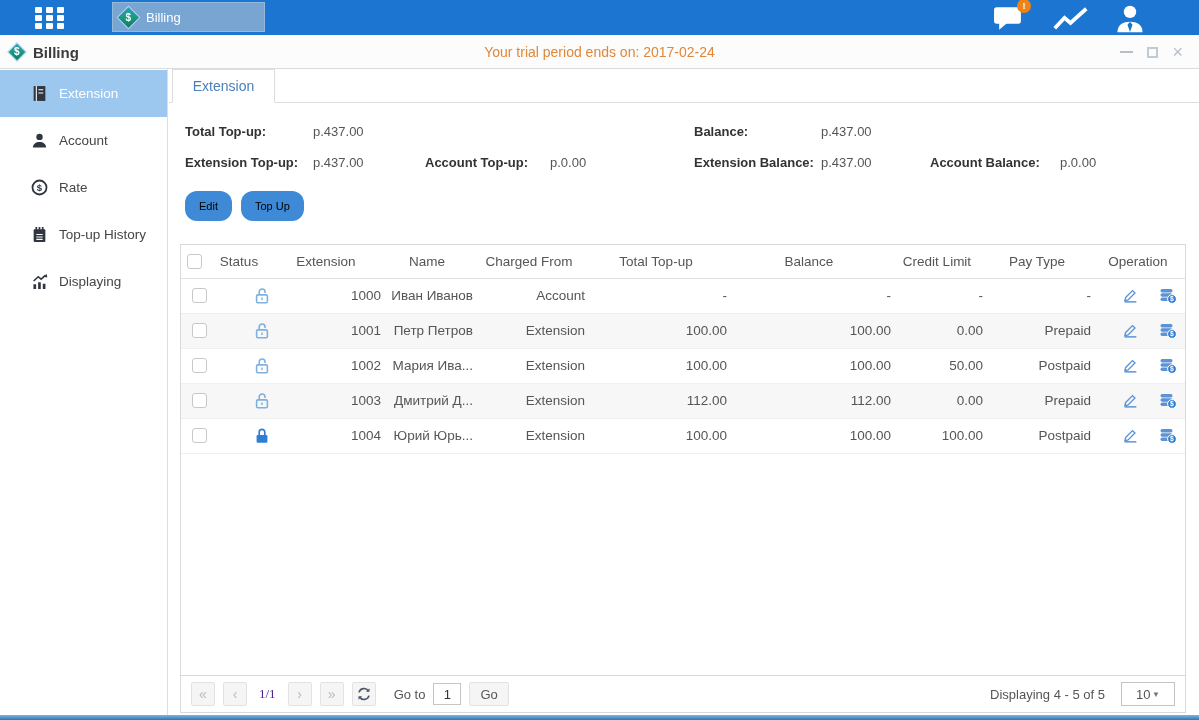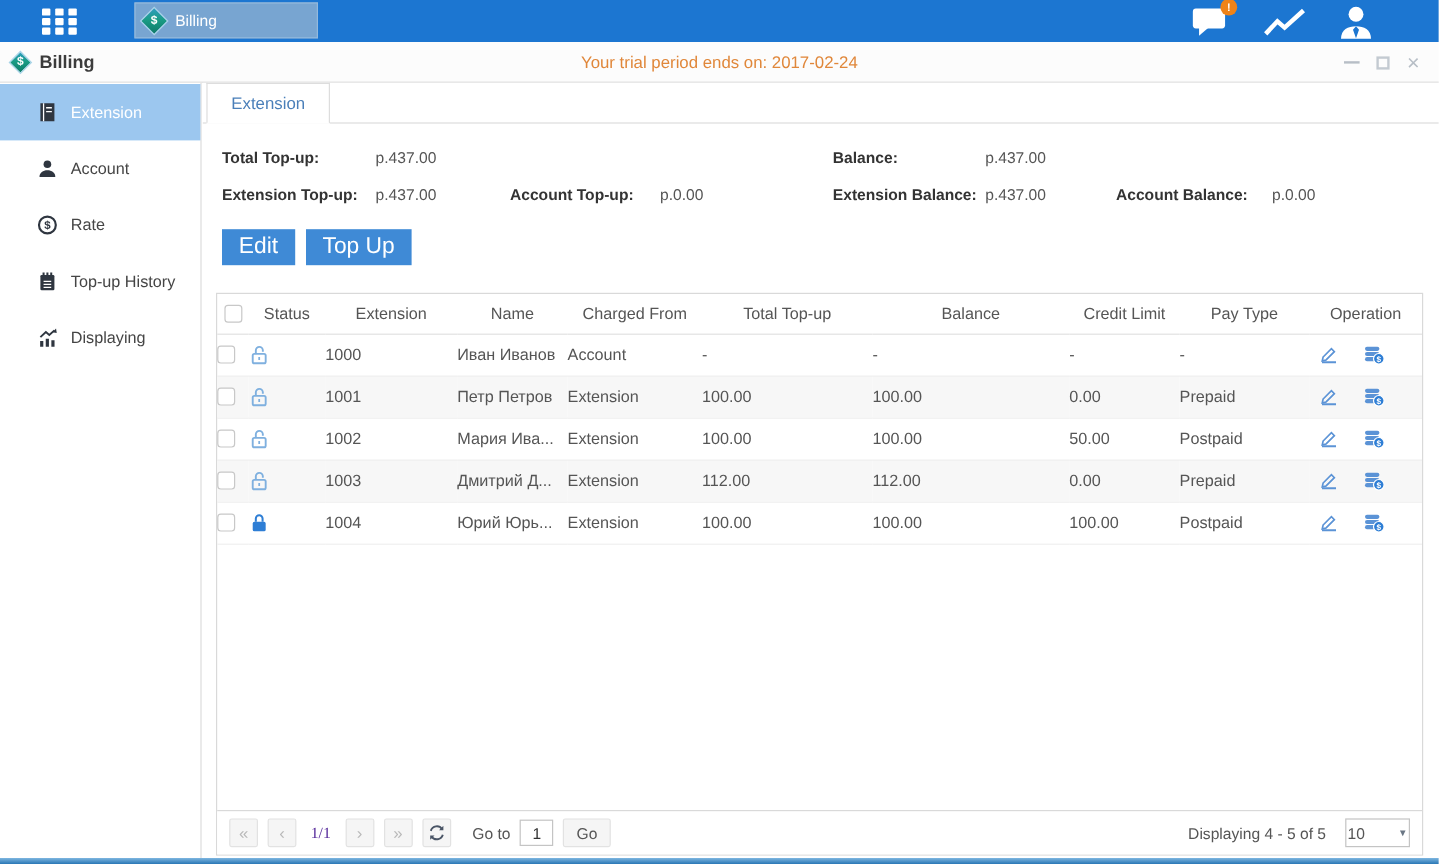--- a/index.html
+++ b/index.html
@@ -60,29 +60,29 @@
     background:#fff; border:1px solid #ddd; border-bottom:1px solid #fff;
     display:flex; align-items:center; justify-content:center;
     color:#4a7fb9; font-size:14px; z-index:2; cursor:pointer; }
   .summary { margin:16px 0 0 16px; display:grid; grid-template-columns:509px 1fr; font-size:13px; }
   .sum-row { display:grid; align-items:center; height:24px; margin-bottom:7px; }
   .sum-left .sum-row { grid-template-columns:128px 112px 125px 1fr; }
   .sum-right .sum-row { grid-template-columns:127px 109px 130px 1fr; }
   .sum-label { font-weight:bold; color:#333; }
   .sum-value { color:#555; }
   .actions { margin:10px 0 0 16px; display:flex; gap:9px; }
-  .btn-blue { height:30px; padding:0 14px; background:var(--accent,#3f8ad6); color:#ffffff;
-    border:none; border-radius:0; font-size:19px; font-family:inherit; cursor:pointer; }
+  .btn-blue { height:30px; padding:0 14px; background:var(--accent,#3f8ad6); color:#000000;
+    border:none; border-radius:12px; font-size:11px; font-family:inherit; cursor:pointer; }
   
   .panel { position:absolute; left:11px; right:13px; top:175px; bottom:2px;
     border:1px solid #d9d9d9; display:flex; flex-direction:column; background:#fff; }
   table { width:100%; border-collapse:collapse; table-layout:fixed; }
   thead th { height:33px; font-weight:normal; font-size:13.5px; color:#555;
     border-bottom:1px solid #e2e2e2; text-align:center; }
-  tbody td { height:35px; font-size:13.5px; color:#555; text-align:left;
+  tbody td { height:35px; font-size:13.5px; color:#555; text-align:right;
     border-bottom:1px solid #efefef;margin-top:22px; }
   tbody tr:nth-child(even) { background:#f7f7f7; }
   .checkbox { display:inline-block; width:15px; height:15px; border:1px solid #c8c8c8;
     border-radius:3px; background:#fff; vertical-align:middle; cursor:pointer; }
   .status-wrap svg { width:18px; height:18px; vertical-align:middle; }
   .status-wrap .lock-closed { display:none; }
   .status-wrap.locked .lock-closed { display:inline; }
   .op-cell span { display:inline-flex; margin:0 8px; cursor:pointer; vertical-align:middle; }
   .spacer { flex:1; }
   
@@ -92,21 +92,21 @@
     border-radius:2px; display:inline-flex; align-items:center; justify-content:center;
     color:#b9b9b9; font-size:14px; cursor:pointer; }
   .page-info { margin:0 4px; color:#4c1d95;font-family:Liberation Serif, serif; }
   .goto-label { margin-left:10px; }
   .goto-input { width:28px; height:22px; border:1px solid #c4c4c4; text-align:center;
     font-size:13px; color:#333; font-family:inherit; }
   .go-btn { height:24px; padding:0 10px; background:#f5f5f5; border:1px solid #e2e2e2;
     border-radius:2px; color:#555; font-size:13px; font-family:inherit; cursor:pointer; }
   .flex1 { flex:1; }
   .pagesize { width:54px; height:24px; border:1px solid #c4c4c4; background:#fff;
-    display:flex; align-items:center; justify-content:space-between; padding:0 1px;
+    display:flex; align-items:center; justify-content:space-between; padding:0 14px;
     color:#555; cursor:pointer; margin-left:8px; }
   .pagesize .caret { font-size:8px; color:#6b7785; }
   
   .bottom-strip { position:absolute; left:0; right:0; bottom:0; height:5px;
     background:linear-gradient(to bottom,#7db6e0,#2a77b5); }
 </style>
 </head>
 <body>
 
 <div class="topbar">

